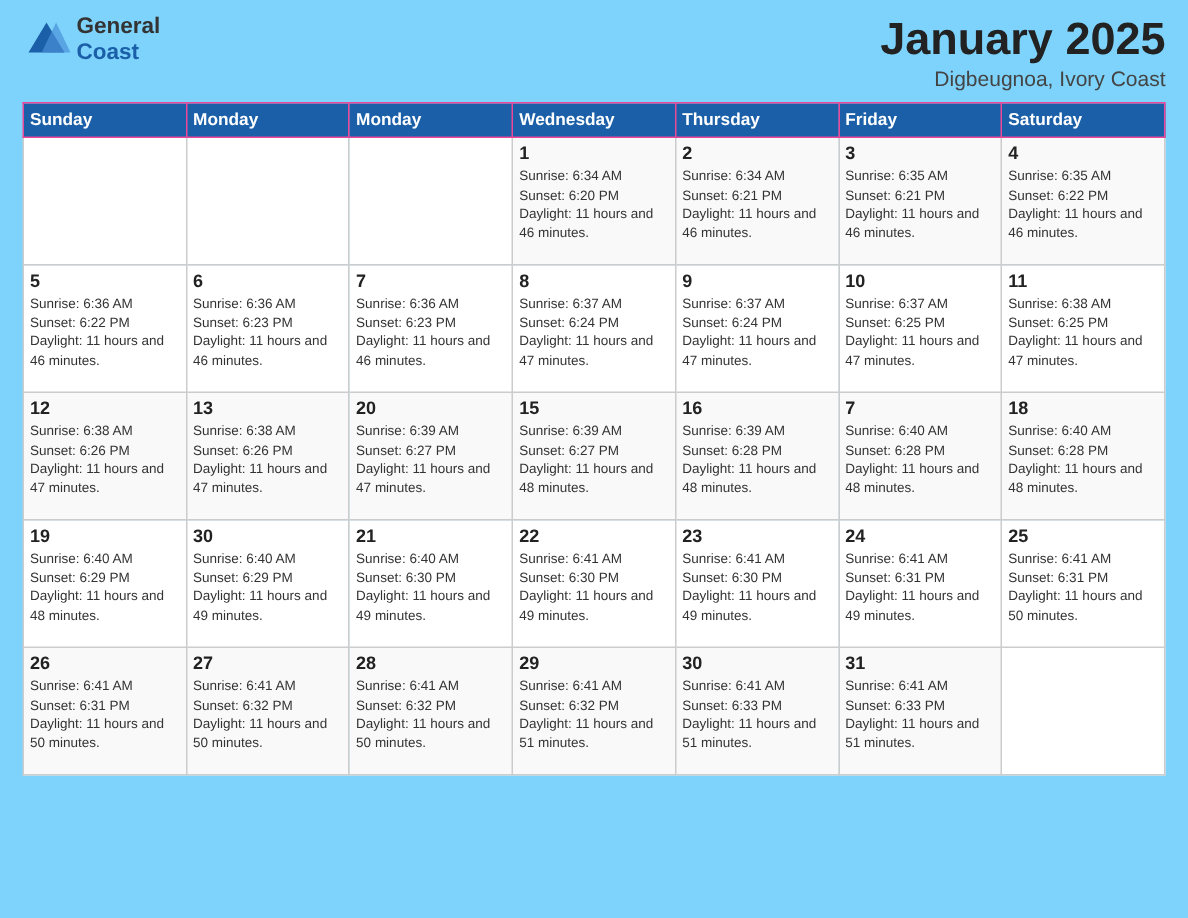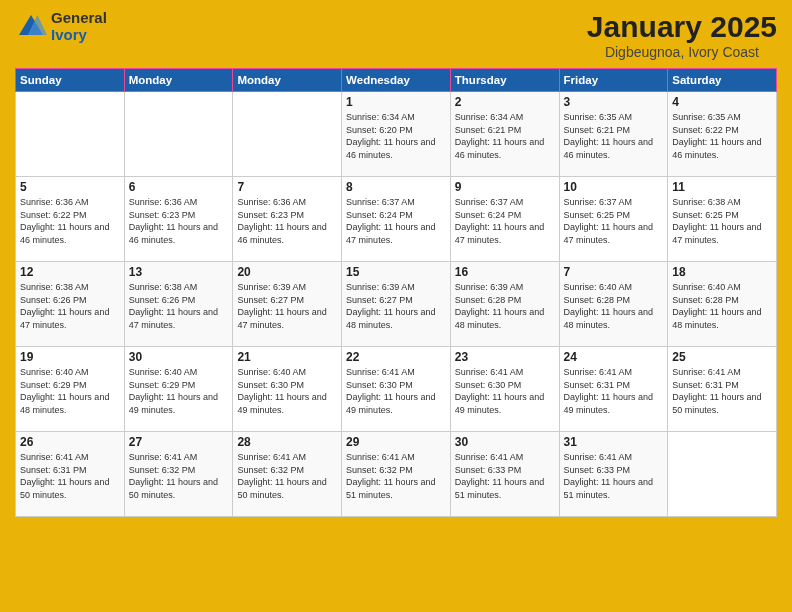--- a/index.html
+++ b/index.html
@@ -6,21 +6,21 @@
     body {
       font-family: Arial, sans-serif;
       background: #fff;
       width: 792px;
       min-height: 612px;
       padding: 0;
     }
     .page {
       width: 792px;
       min-height: 612px;
-      background: #eab308;
+      background: #7dd3fc;
       padding: 10px 15px 10px 15px;
     }
     .header {
       display: flex;
       justify-content: space-between;
       align-items: flex-start;
       margin-bottom: 8px;
     }
     .logo {
       display: flex;
@@ -50,21 +50,20 @@
       text-align: right;
     }
     .main-title {
       font-size: 30px;
       font-weight: bold;
       color: #222;
     }
     .subtitle {
       font-size: 14px;
       color: #444;
-      text-align: center;
     }
     table {
       width: 100%;
       border-collapse: collapse;
       table-layout: fixed;
     }
     thead tr th {
       background-color: #1a5fa8;
       color: #fff;
       font-size: 11.5px;
@@ -104,21 +103,21 @@
 
 <div class="page">
   <div class="header">
     <div class="logo">
       <svg class="logo-icon" viewBox="0 0 40 40" xmlns="http://www.w3.org/2000/svg">
         <polygon points="20,5 35,30 5,30" fill="#1a5fa8"></polygon>
         <polygon points="28,5 40,30 16,30" fill="#4a90d9" opacity="0.7"></polygon>
       </svg>
       <div class="logo-text">
         <span class="logo-general">General</span>
-        <span class="logo-blue">Ivory</span>
+        <span class="logo-blue">Coast</span>
       </div>
     </div>
     <div class="title-block">
       <div class="main-title">January 2025</div>
       <div class="subtitle">Digbeugnoa, Ivory Coast</div>
     </div>
   </div>
 
   <table>
     <thead>

